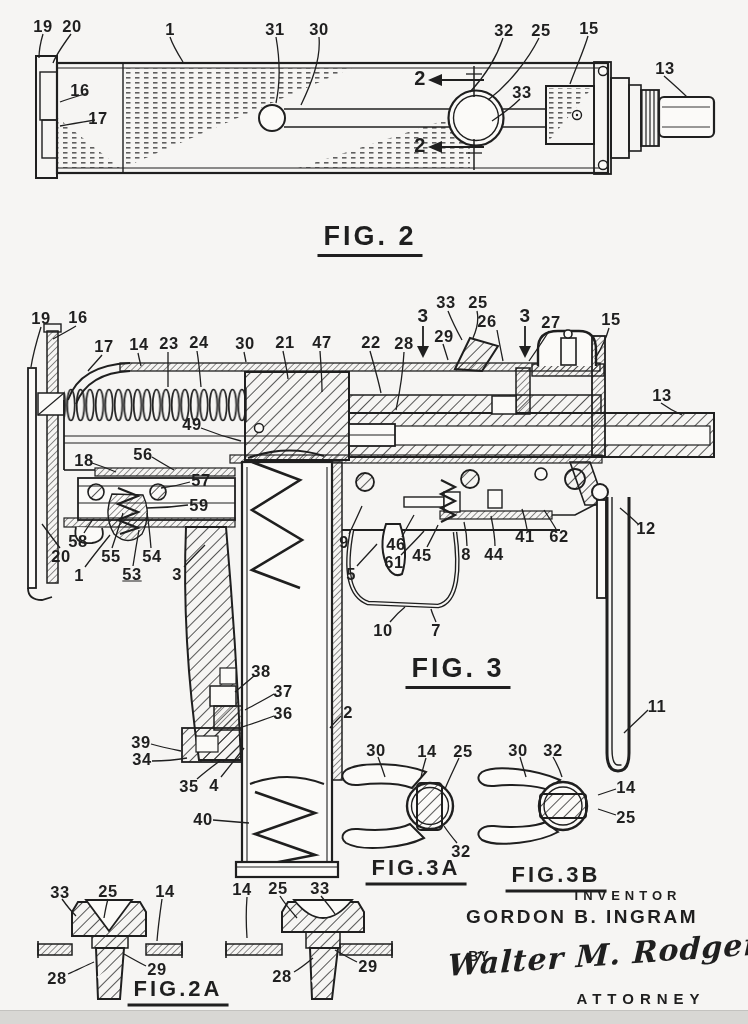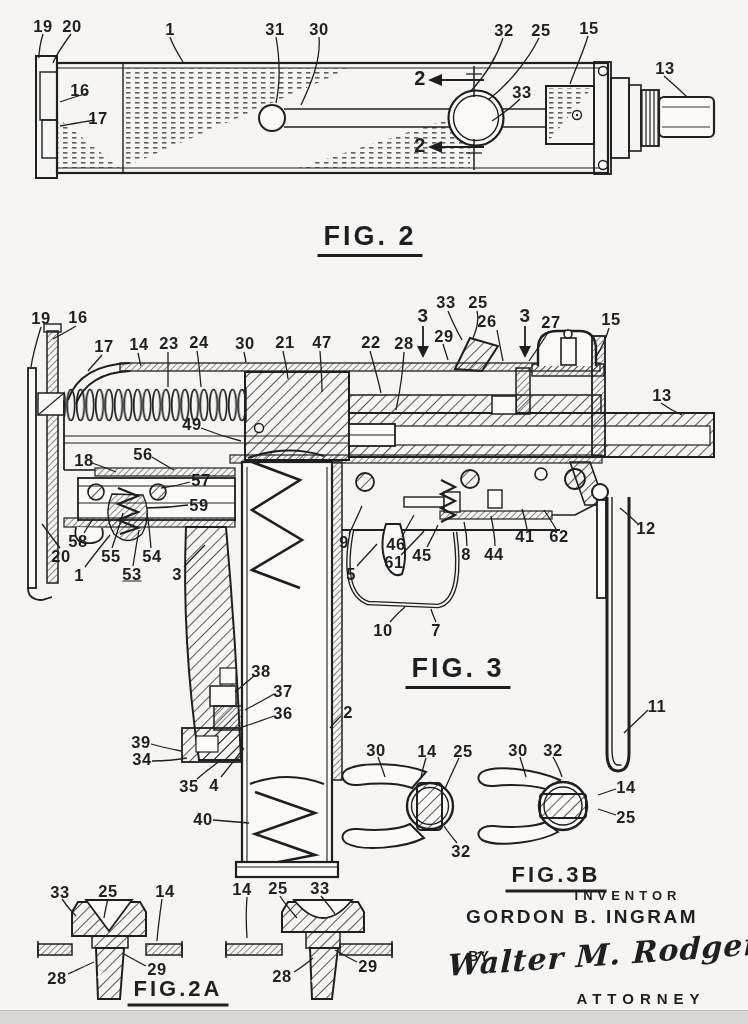--- a/index.html
+++ b/index.html
@@ -330,20 +330,21 @@
       <span class="ref" style="left: 157px; top: 969px;">29</span>
       <span class="ref" style="left: 242px; top: 889px;">14</span>
       <span class="ref" style="left: 278px; top: 888px;">25</span>
       <span class="ref" style="left: 320px; top: 888px;">33</span>
       <span class="ref" style="left: 282px; top: 976px;">28</span>
       <span class="ref" style="left: 368px; top: 966px;">29</span>
     </div>
 
   <div class="caption cap-lg" style="left:322px; top:239px;margin-left:48px;">FIG. 2</div>
   <div class="caption cap-lg" style="left:458px; top:671px;">FIG. 3</div>
+  <div class="caption cap-sm" style="left:416px; top:870px;">FIG.3A</div>
   <div class="caption cap-sm" style="left:556px; top:877px;text-align:right;">FIG.3B</div>
   <div class="caption cap-sm" style="left:178px; top:991px;">FIG.2A</div>
 
   <div class="sigline inventor-heading" style="left:628px; top:895px;">INVENTOR</div>
   <div class="sigline inventor-name" style="left:582px; top:917px;">GORDON B. INGRAM</div>
   <div class="sigline by-label" style="left:479px; top:956px;">BY</div>
   <div class="sigline signature" style="left:613px; top:954px;">Walter M. Rodgers</div>
   <div class="sigline attorney-label" style="left:641px; top:998px;">ATTORNEY</div>
 
   <div class="page-edge"></div>

